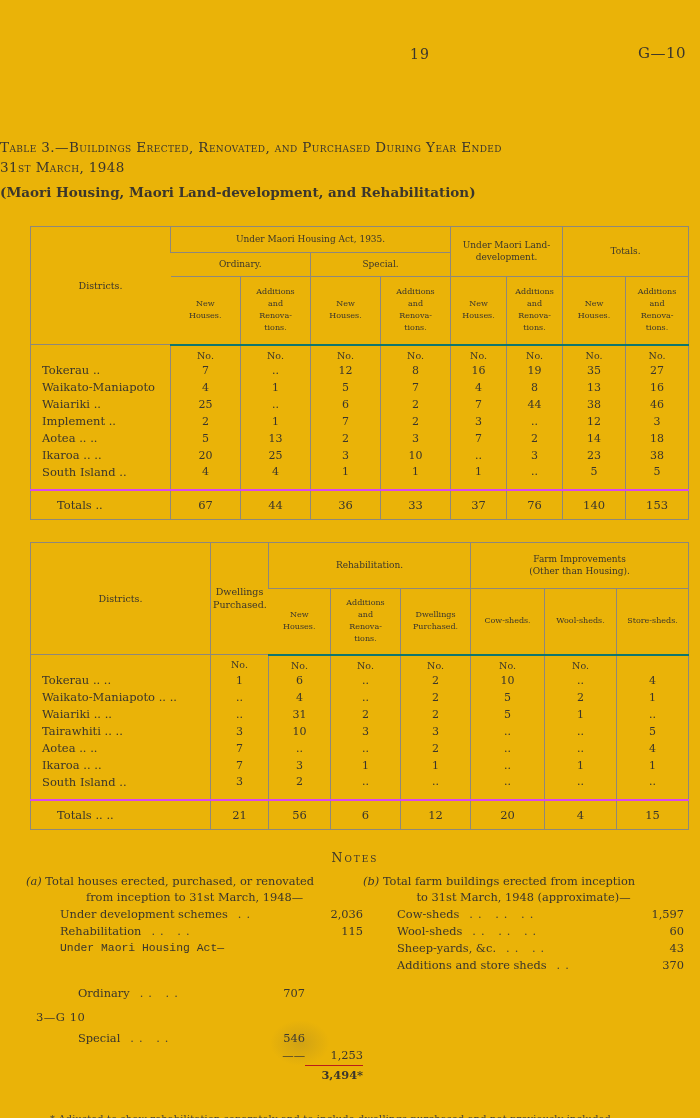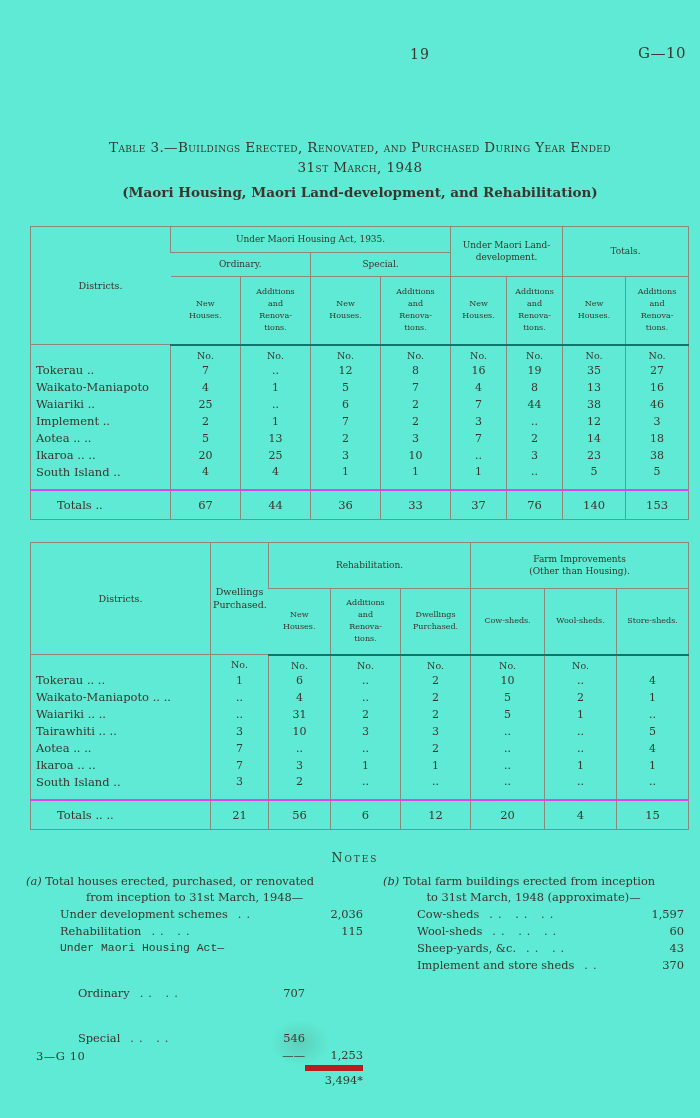--- a/index.html
+++ b/index.html
@@ -2,34 +2,34 @@
 <html><head>
 <meta charset="utf-8">
 <style>
   * { box-sizing: border-box; margin: 0; padding: 0; }
   html, body { background: #d8d5cd; }
   .page {
     position: relative;
     width: 700px;
     height: 1118px;
     margin: 0 auto;
-    background: #5eead4;
+    background: #eab308;
     color: #3b362c;
     font-family: "DejaVu Serif", serif;
     overflow: hidden;
   }
   .folio {
     position: absolute; top: 46px; left: 410px;
     font-size: 14px; letter-spacing: 1px;
   }
   .paper-ref {
     position: absolute; top: 44px; right: 14px;
     font-size: 15px; letter-spacing: 0.5px;
   }
-  .title-block { padding-top: 138px; text-align: center; padding-left: 20px; }
+  .title-block { padding-top: 138px; text-align: left; }
   .t-line1 {
     font-variant: small-caps;
     font-size: 13.5px; letter-spacing: 0.4px;
     line-height: 1.45;
   }
   .t-line2 { font-weight: bold; font-size: 13.5px; margin-top: 7px; }
 
   table.t {
     border-collapse: collapse;
     table-layout: fixed;
@@ -62,55 +62,55 @@
   .t1 thead tr:nth-child(1) th { height: 26px; }
   .t1 thead tr:nth-child(2) th { height: 24px; }
   .t1 thead tr:nth-child(3) th.leaf { height: 68px; }
   .t2 thead tr:nth-child(1) th { height: 46px; }
   .t2 thead tr:nth-child(2) th.leaf { height: 66px; }
   .t tbody td {
     font-size: 11px; text-align: center; vertical-align: middle;
     padding: 1px 2px; height: 17px;
   }
   .t tbody tr.units td { font-size: 9.5px; padding-top: 4px; height: 16px; }
-  .t tbody td.district { text-align: left; padding-left: 5px; font-size: 11.5px; }
+  .t tbody td.district { text-align: left; padding-left: 11px; font-size: 11.5px; }
   .t tbody tr.last-data td { padding-bottom: 10px; }
   .t tbody tr.totals td {
     border-top: 2px solid #d946ef;
     height: 30px; font-size: 11.5px;
   }
   .t tbody tr.totals td.district { padding-left: 26px; }
 
   .notes { margin: 20px 16px 0 26px; }
   .notes-heading {
     text-align: center; font-variant: small-caps;
     font-size: 12.5px; letter-spacing: 2px; margin-bottom: 9px;
   }
-  .notes-cols { display: flex; gap: 20px; }
+  .notes-cols { display: flex; }
   .note { flex: 1; font-size: 11.4px; line-height: 1.4; }
   .note-tag { font-style: italic; }
   .note-intro-2 { text-align: center; }
   .nrow { display: flex; align-items: baseline; margin: 1px 0; }
   .nrow .nlabel { padding-left: 34px; white-space: nowrap; }
   .nrow.indent .nlabel { padding-left: 52px; margin-top: 28px; }
   .nrow.actline .nlabel { padding-left: 34px; font-family: Liberation Mono, monospace; }
   .ndots {
     flex: 1; overflow: hidden; white-space: nowrap;
     padding: 0 6px 0 10px; letter-spacing: 5px; color: #4a453a;
   }
   .nval { text-align: right; white-space: nowrap; }
   .vinner { width: 44px; }
   .vouter { width: 58px; }
-  .total-row .vouter { border-top: 6px solid #b91c1c; padding-top: 2px; }
+  .total-row .vouter { border-top: 1px solid #b91c1c; padding-top: 2px; font-weight: bold; }
   .footnote {
     margin: 28px 12px 0 24px;
     font-size: 9.8px; color: #454035; letter-spacing: 0.2px;
   }
   .footer-sig {
-    position: absolute; left: 36px; top: 1049px;
+    position: absolute; left: 36px; top: 1010px;
     font-size: 11.5px; letter-spacing: 0.5px;
   }
   .smudge {
     position: absolute; left: 270px; top: 1020px; width: 60px; height: 46px;
     background: radial-gradient(ellipse at center, rgba(90,85,75,0.18), rgba(90,85,75,0) 70%);
   }
 </style>
 </head>
 <body>
 
@@ -478,21 +478,21 @@
           <span class="nlabel">Wool-sheds</span>
           <span class="ndots">.. .. ..</span>
           <span class="nval vouter">60</span>
         </div>
         <div class="nrow">
           <span class="nlabel">Sheep-yards, &amp;c.</span>
           <span class="ndots">.. ..</span>
           <span class="nval vouter">43</span>
         </div>
         <div class="nrow">
-          <span class="nlabel">Implement and store sheds</span>
+          <span class="nlabel">Additions and store sheds</span>
           <span class="ndots">..</span>
           <span class="nval vouter">370</span>
         </div>
       </div>
     </div>
 
     <div class="footnote">* Adjusted to show rehabilitation separately and to include dwellings purchased and not previously included.</div>
   </div>
 
   <div class="footer-sig">3—G 10</div>

